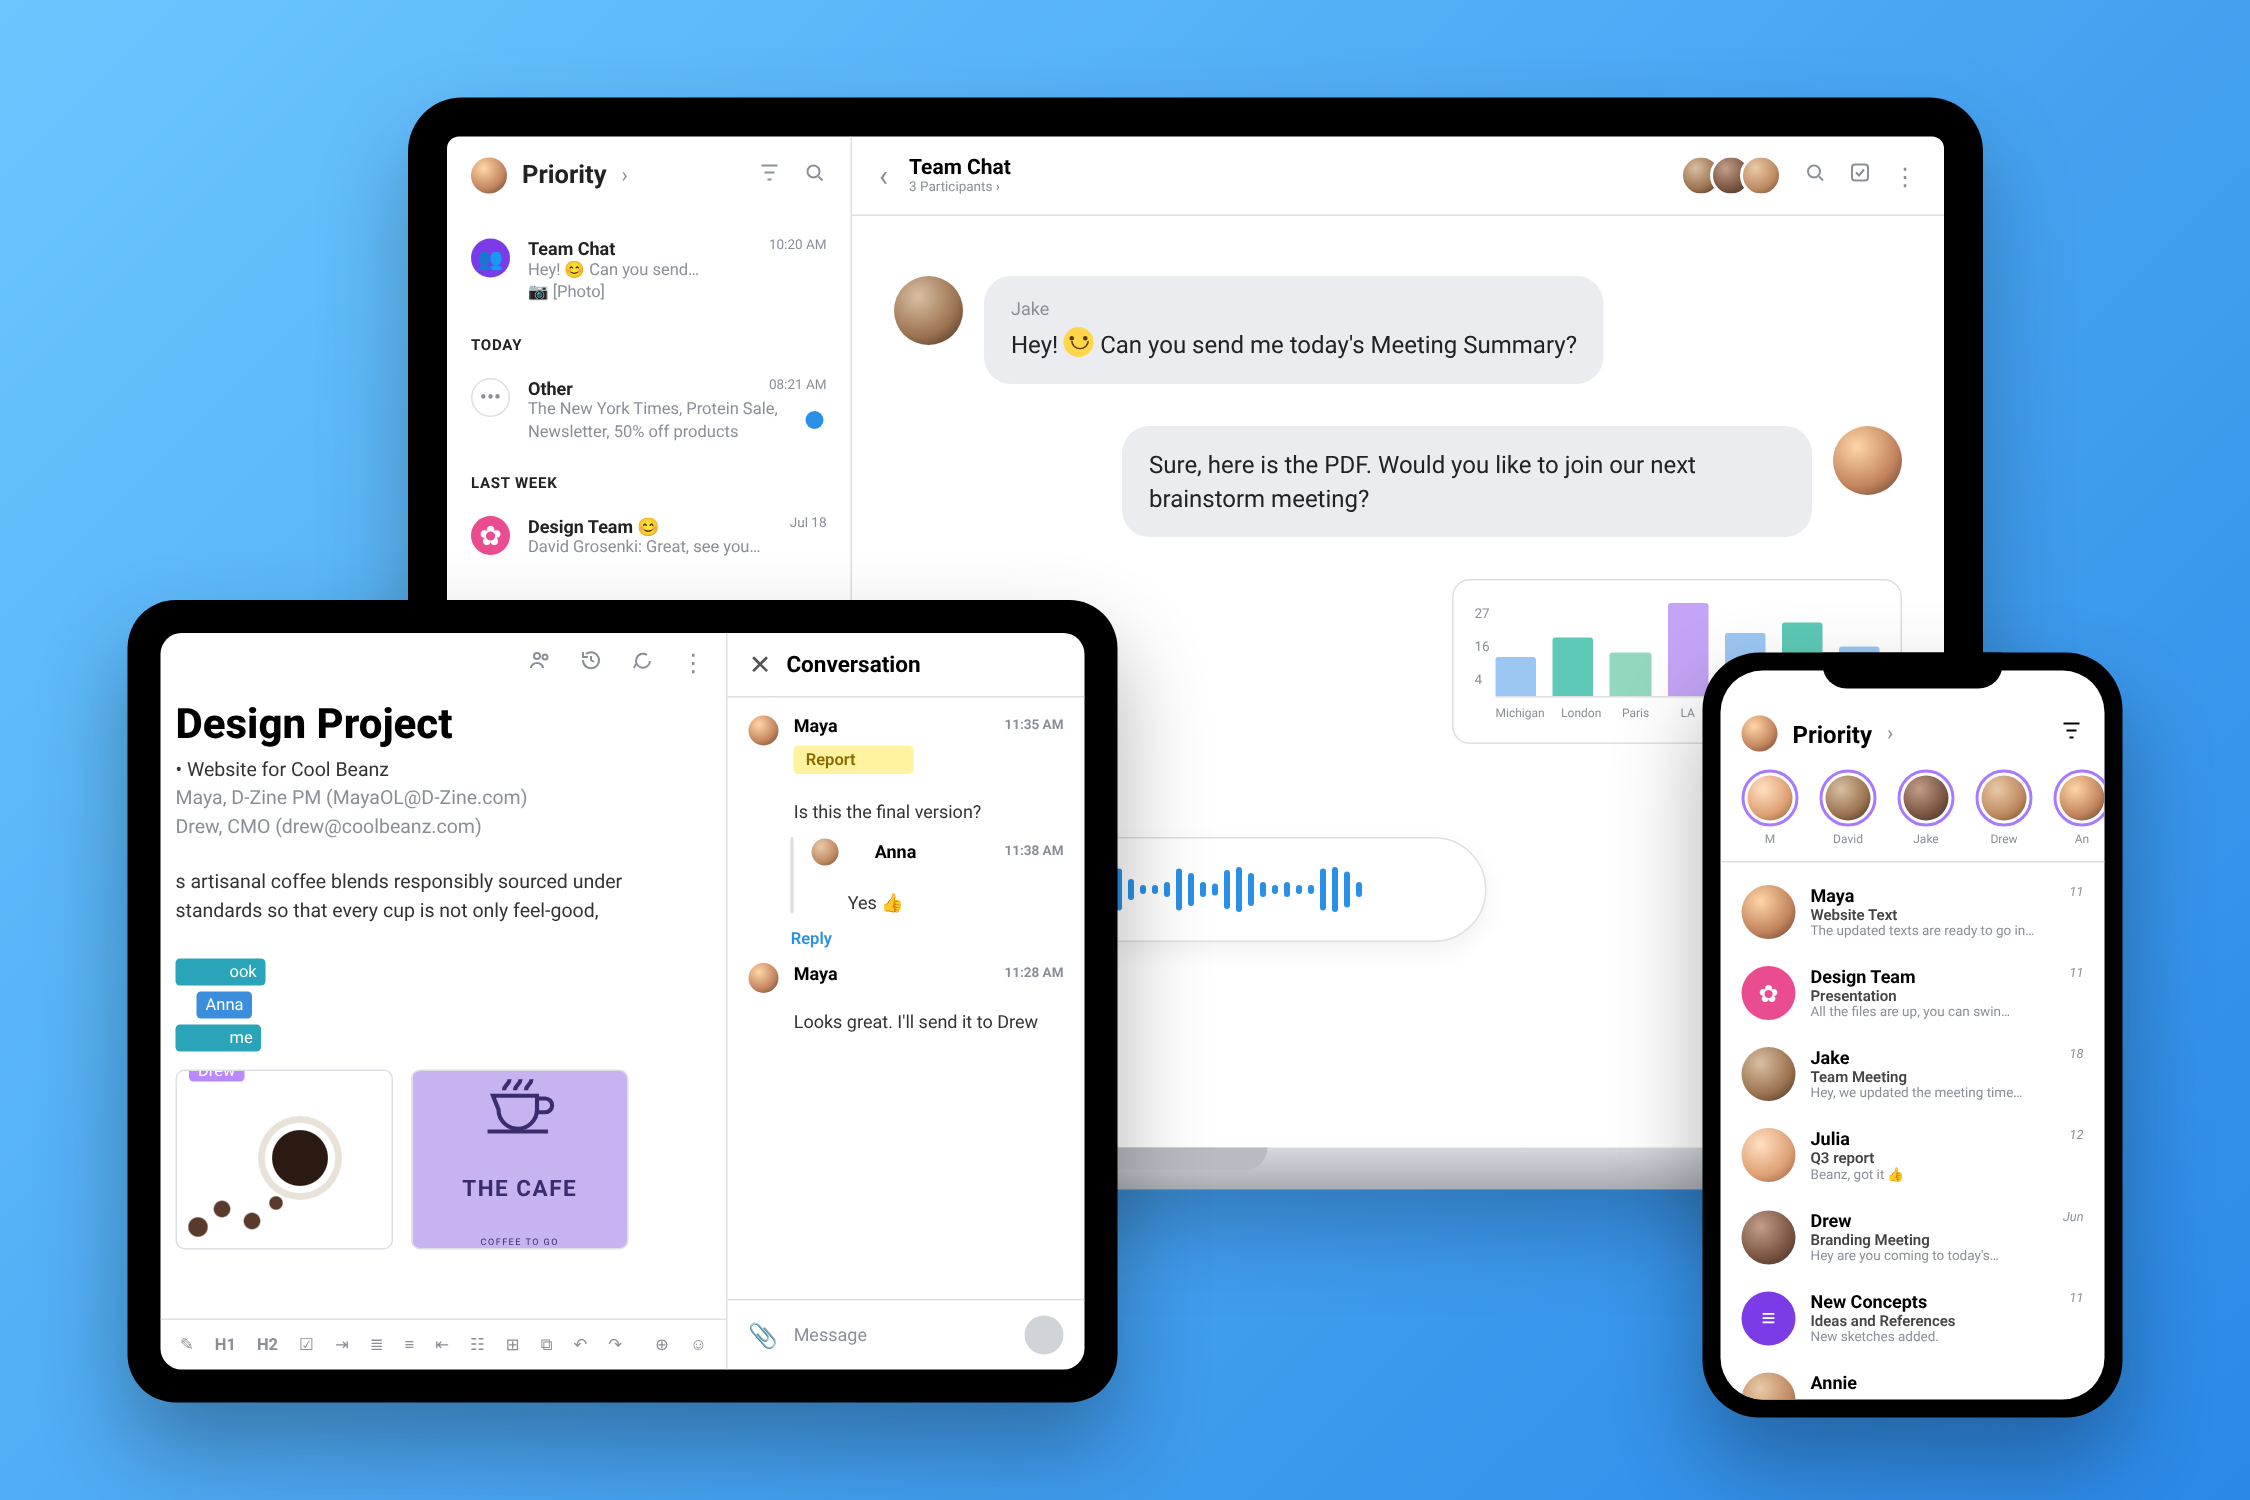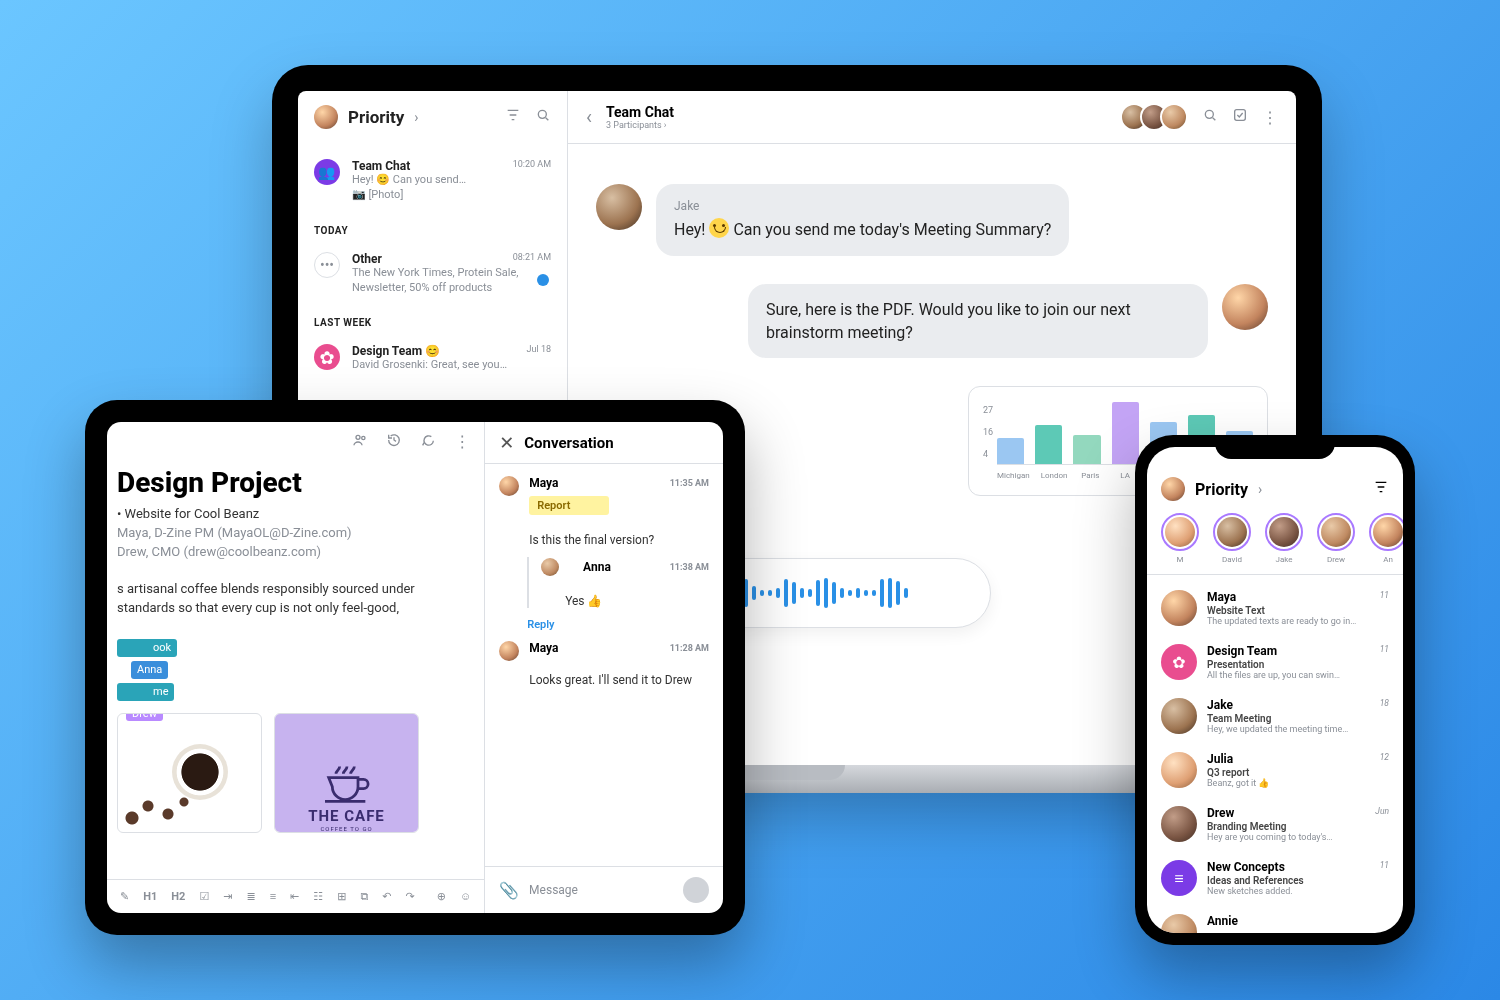--- a/index.html
+++ b/index.html
@@ -93,21 +93,21 @@
   .doc-lines .muted{color:var(--grey);}
   .tag{display:inline-block;padding:1px 6px;border-radius:3px;font-size:11px;color:#fff;margin:2px 0;}
   .tag-teal{background:#2aa4b8;padding-left:36px;}
   .tag-blue{background:#3a8edb;}
   .tag-purple{background:#b98aff;}
   .attach-row{display:flex;gap:12px;padding:10px;}
   .attach{width:145px;height:120px;border:1px solid var(--mid);border-radius:6px;position:relative;overflow:hidden;}
   .tag-float{position:absolute;top:-10px;left:8px;}
   .coffee-cup{position:absolute;left:38%;top:26%;width:56px;height:56px;border-radius:50%;background:radial-gradient(circle at 50% 50%,#2a1a12 0 46%,#fff 48% 58%,#e8e2d8 60% 100%);}
   .beans{position:absolute;left:6px;bottom:6px;width:80px;height:40px;background:radial-gradient(circle at 10% 80%,#5a3a2a 0 6px,transparent 7px),radial-gradient(circle at 30% 50%,#5a3a2a 0 5px,transparent 6px),radial-gradient(circle at 55% 70%,#5a3a2a 0 5px,transparent 6px),radial-gradient(circle at 75% 40%,#5a3a2a 0 4px,transparent 5px);}
-  .cafe-logo{position:absolute;inset:0;background:#c7b3ef;display:flex;flex-direction:column;align-items:center;justify-content:flex-end;color:#3a2c6e;}
+  .cafe-logo{position:absolute;inset:0;background:#c7b3ef;display:flex;flex-direction:column;align-items:center;justify-content:space-between;color:#3a2c6e;}
   .cafe-logo svg{width:56px;height:44px;}
   .cafe-name{font-size:15px;font-weight:700;letter-spacing:1px;margin-top:2px;}
   .cafe-sub{font-size:6px;letter-spacing:1px;}
   .toolbar{margin-top:auto;border-top:1px solid var(--mid);display:flex;align-items:center;gap:8px;padding:8px 10px;color:var(--grey);font-size:11px;}
   .toolbar .sp{flex:1;}
   .tool{padding:2px 3px;}
   .tab-right{flex:1;display:flex;flex-direction:column;}
   .conv-hdr{display:flex;align-items:center;gap:10px;padding:10px 14px;border-bottom:1px solid var(--mid);}
   .conv-hdr span.title{font-weight:700;font-size:15px;}
   .close{font-size:18px;color:#555;}

